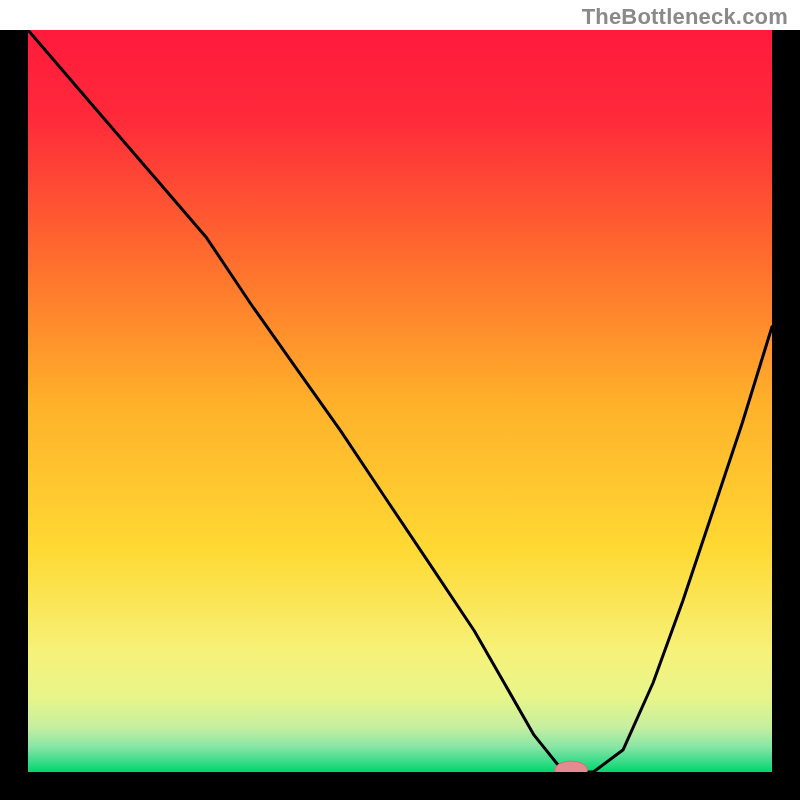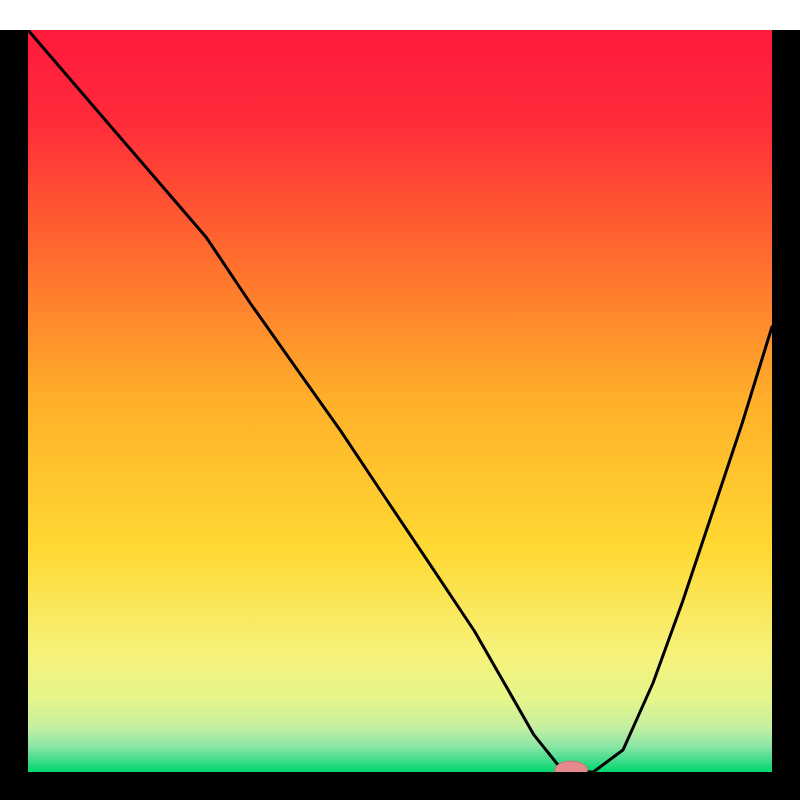--- a/index.html
+++ b/index.html
@@ -30,20 +30,21 @@
     top: 30px;
     left: 0;
     width: 800px;
     height: 770px;
     display: block;
   }
 </style>
 </head>
 <body>
 <div class="wrap">
+  <div class="attribution">TheBottleneck.com</div>
   <svg id="chart-svg" viewBox="0 0 800 770" preserveAspectRatio="none">
       <defs>
         <linearGradient id="bg-grad" x1="0" y1="0" x2="0" y2="1">
           <stop offset="0%" stop-color="#ff1a3c"></stop>
           <stop offset="12%" stop-color="#ff2a3a"></stop>
           <stop offset="30%" stop-color="#ff6a2e"></stop>
           <stop offset="50%" stop-color="#ffb02a"></stop>
           <stop offset="70%" stop-color="#ffd933"></stop>
           <stop offset="84%" stop-color="#f6f27a"></stop>
           <stop offset="90%" stop-color="#e7f58a"></stop>

